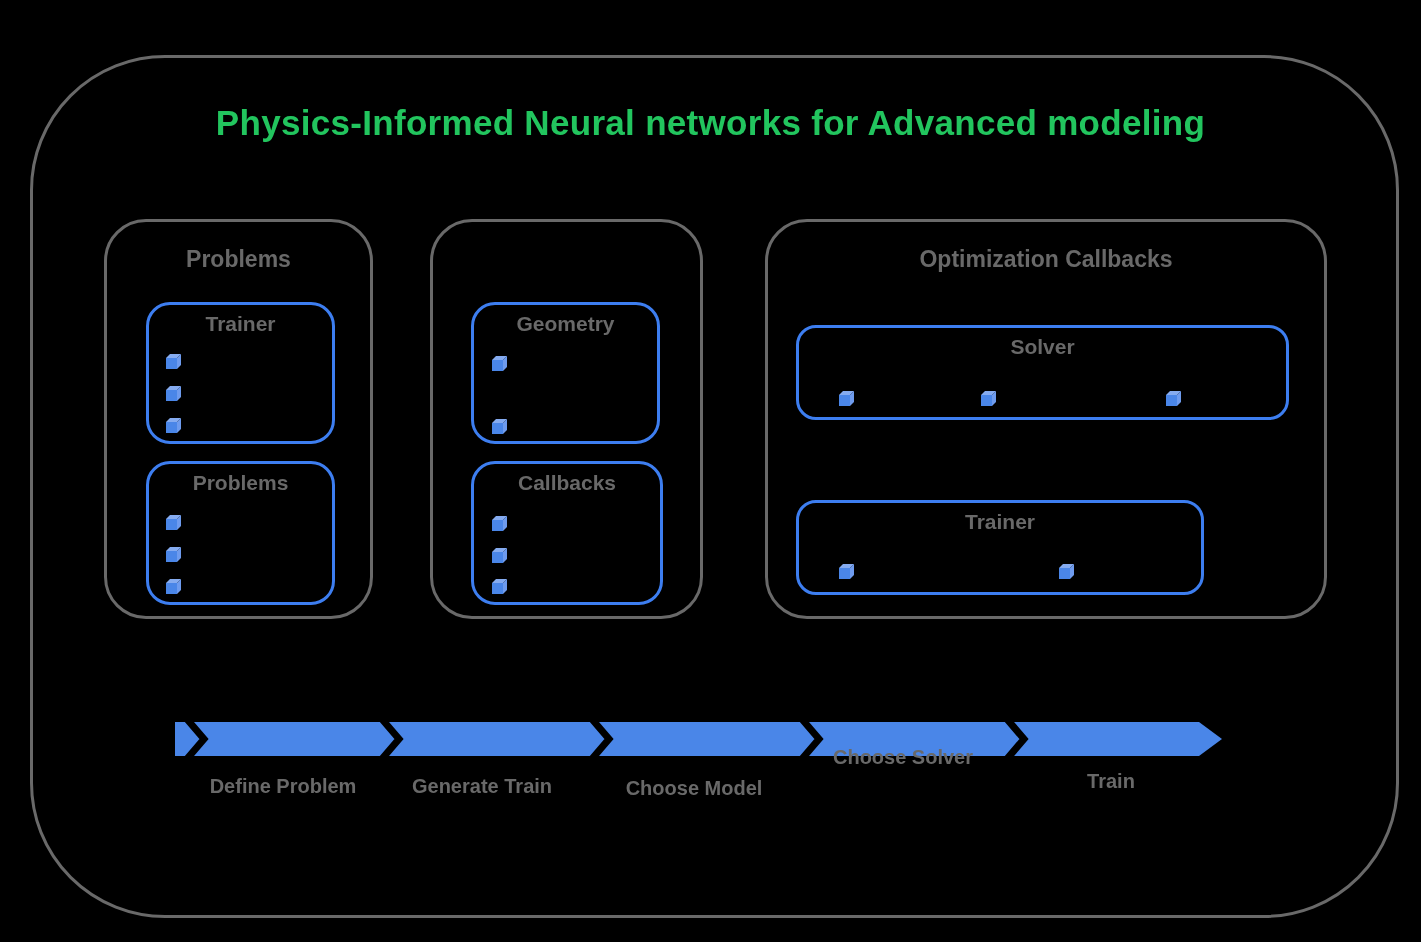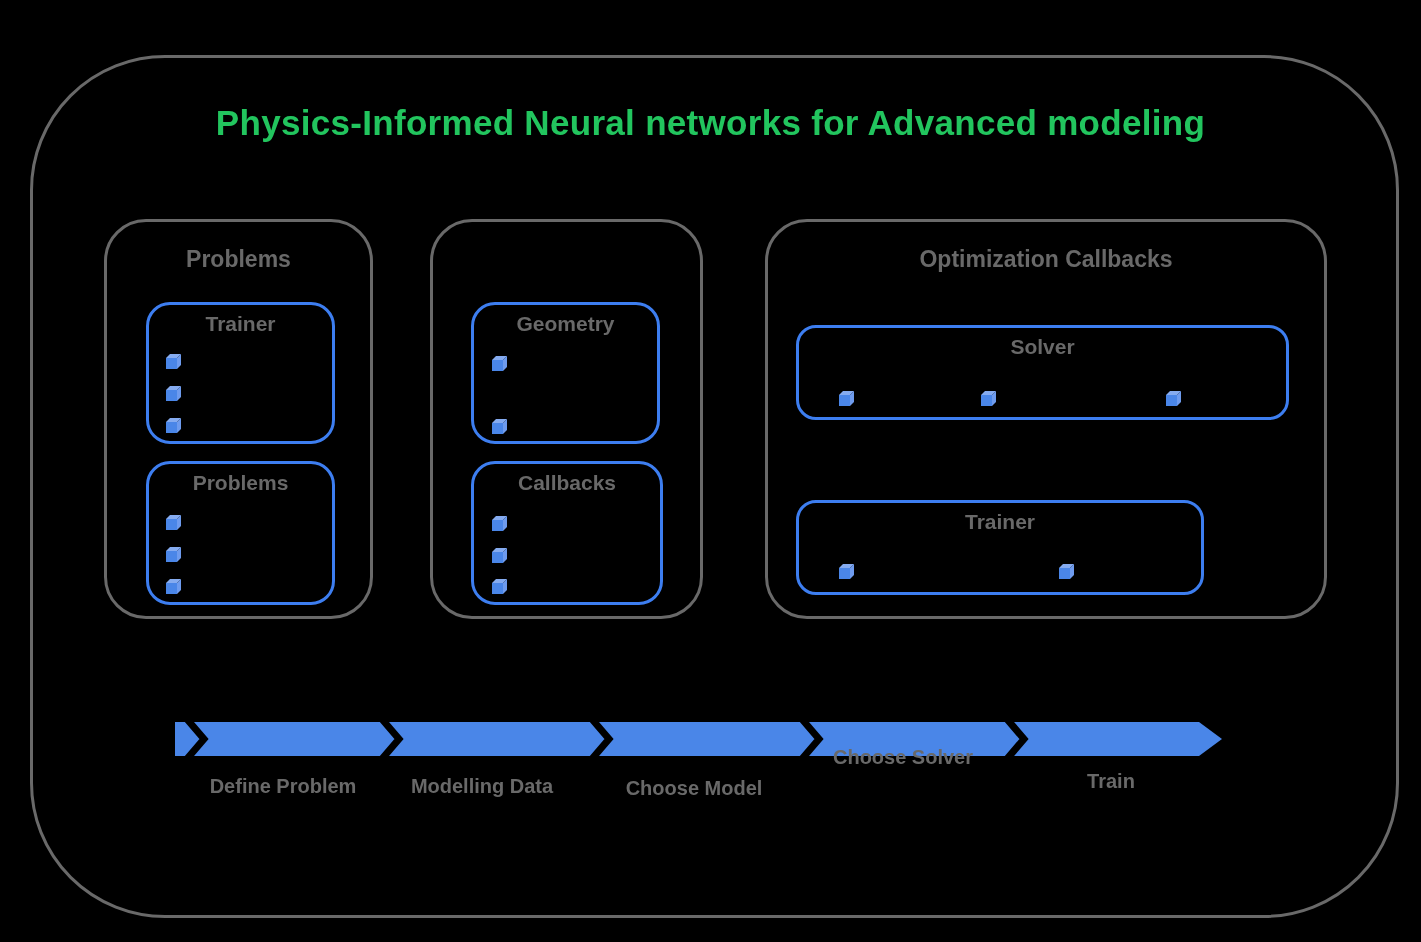--- a/index.html
+++ b/index.html
@@ -175,19 +175,19 @@
     <path d="M175,22 L1199,22 L1222,39 L1199,56 L175,56 Z" fill="#4a86e8"></path>
     <polyline points="186,18 204,39 186,60" fill="none" stroke="#000000" stroke-width="7"></polyline>
     <polyline points="381,18 399,39 381,60" fill="none" stroke="#000000" stroke-width="7"></polyline>
     <polyline points="591,18 609,39 591,60" fill="none" stroke="#000000" stroke-width="7"></polyline>
     <polyline points="801,18 819,39 801,60" fill="none" stroke="#000000" stroke-width="7"></polyline>
     <polyline points="1006,18 1024,39 1006,60" fill="none" stroke="#000000" stroke-width="7"></polyline>
   </svg>
 
   <div>
     <div class="step-label" style="left:283px; top:775px;">Define Problem</div>
-    <div class="step-label" style="left:482px; top:775px;">Modelling Data</div>
+    <div class="step-label" style="left:482px; top:775px;">Generate Train</div>
     <div class="step-label" style="left:694px; top:777px;">Choose Model</div>
     <div class="step-label" style="left:903px; top:746px;">Choose Solver</div>
     <div class="step-label" style="left:1111px; top:770px;">Train</div>
   </div>
 
 </div>
 
 </body></html>

